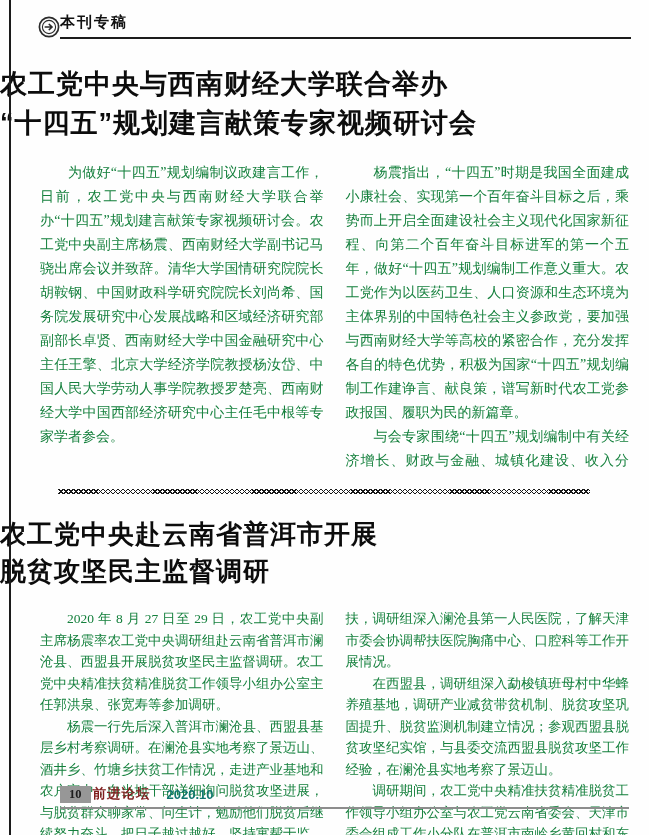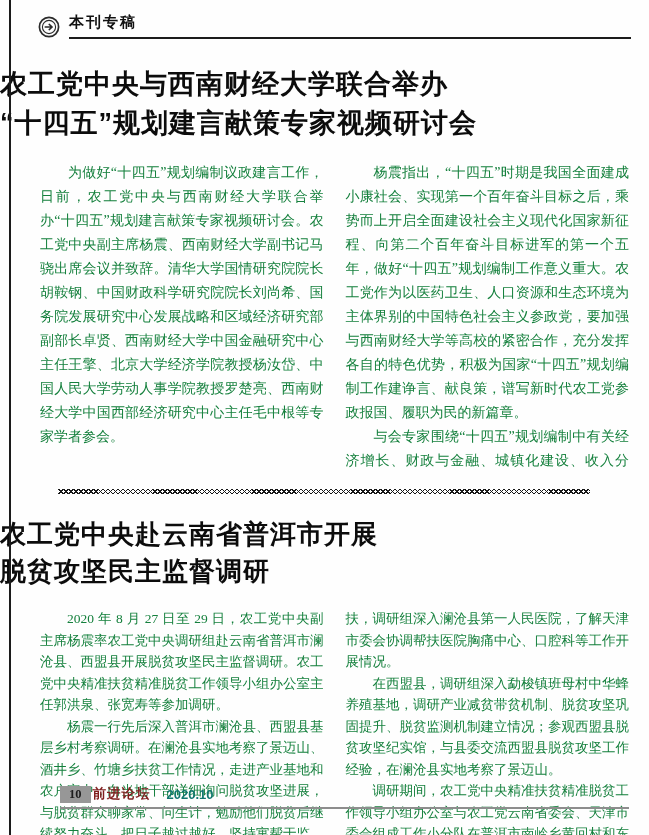--- a/index.html
+++ b/index.html
@@ -14,21 +14,21 @@
   .left-rule{
     position:absolute;left:9px;top:0;width:2px;height:835px;background:#1b1b1b;
   }
   
   .header{
     display:flex;align-items:flex-end;
     margin:13px 18px 0 38px;
   }
   .badge{flex:0 0 auto;width:22px;height:22px;margin-bottom:1px;}
   .header-line{
-    flex:1;margin-left:9px;border-bottom:2px solid #1c1c1c;
+    flex:1;border-bottom:2px solid #1c1c1c;
     padding-bottom:5px;display:flex;align-items:center;
   }
   .tag{
     font-family:"Liberation Sans", sans-serif;font-weight:bold;
     font-size:15px;letter-spacing:2px;color:#111;
   }
   
   .a-title{
     font-family:"Liberation Sans", sans-serif;
     font-weight:bold;color:#0c0c0c;letter-spacing:1px;

